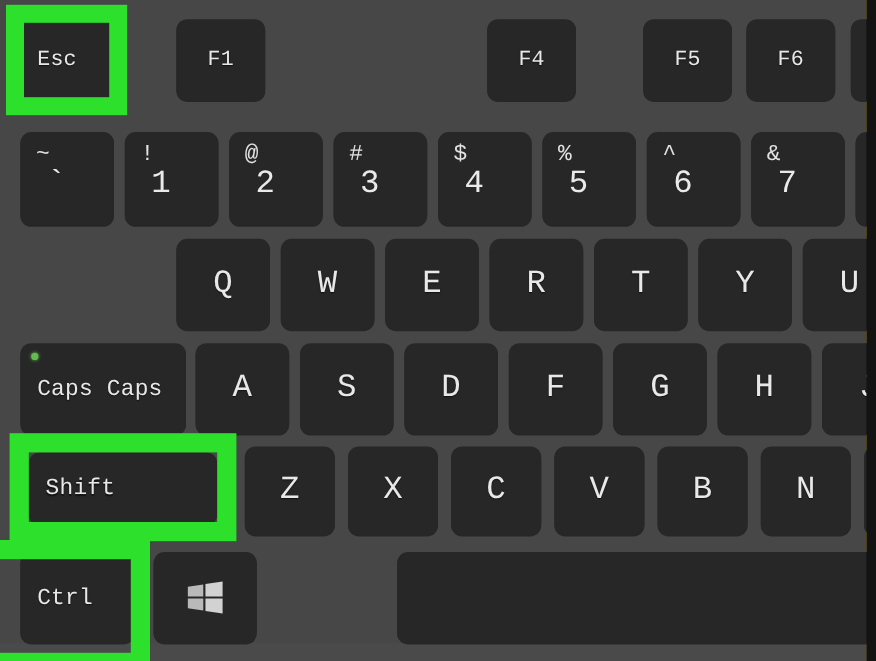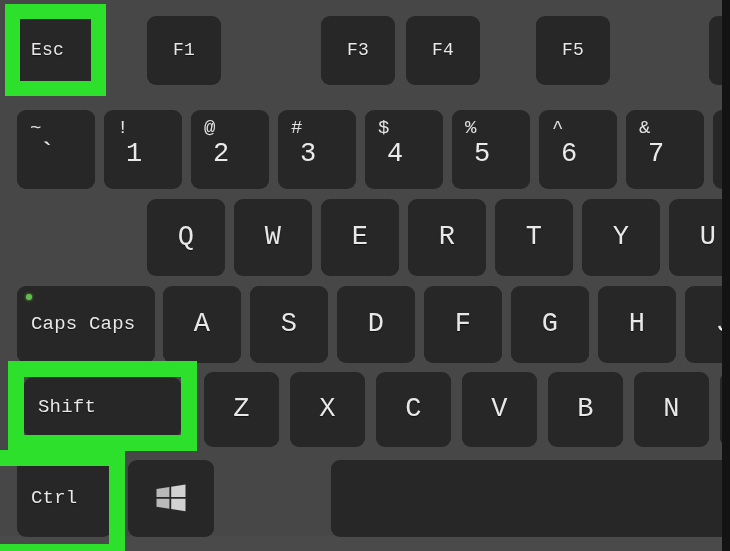--- a/index.html
+++ b/index.html
@@ -158,28 +158,28 @@
 
   <div class="deck"></div>
   <div class="deck-bottom-band"></div>
 
   <div class="key word esc" style="left:17px;  top:16px;  width:77px;  height:68px;">
     <span class="legend">Esc</span>
   </div>
   <div class="key fn" style="left:147px; top:16px; width:74px; height:68px;">
     <span class="legend">F1</span>
   </div>
-  <div class="key fn" style="left:321px; top:16px; width:74px; height:68px;">
-    <span class="legend">F3</span>
-  </div>
   <div class="key fn" style="left:406px; top:16px; width:74px; height:68px;">
     <span class="legend">F4</span>
   </div>
   <div class="key fn" style="left:536px; top:16px; width:74px; height:68px;">
     <span class="legend">F5</span>
+  </div>
+  <div class="key fn" style="left:622px; top:16px; width:74px; height:68px;">
+    <span class="legend">F6</span>
   </div>
   <div class="key fn" style="left:709px; top:16px; width:74px; height:68px;">
     <span class="legend">F7</span>
   </div>
 
   <div class="key dual" style="left:17px;  top:110px; width:78px; height:78px;">
     <span class="sym-top">~</span>
     <span class="sym-bottom">`</span>
   </div>
   <div class="key dual" style="left:104px; top:110px; width:78px; height:78px;">

